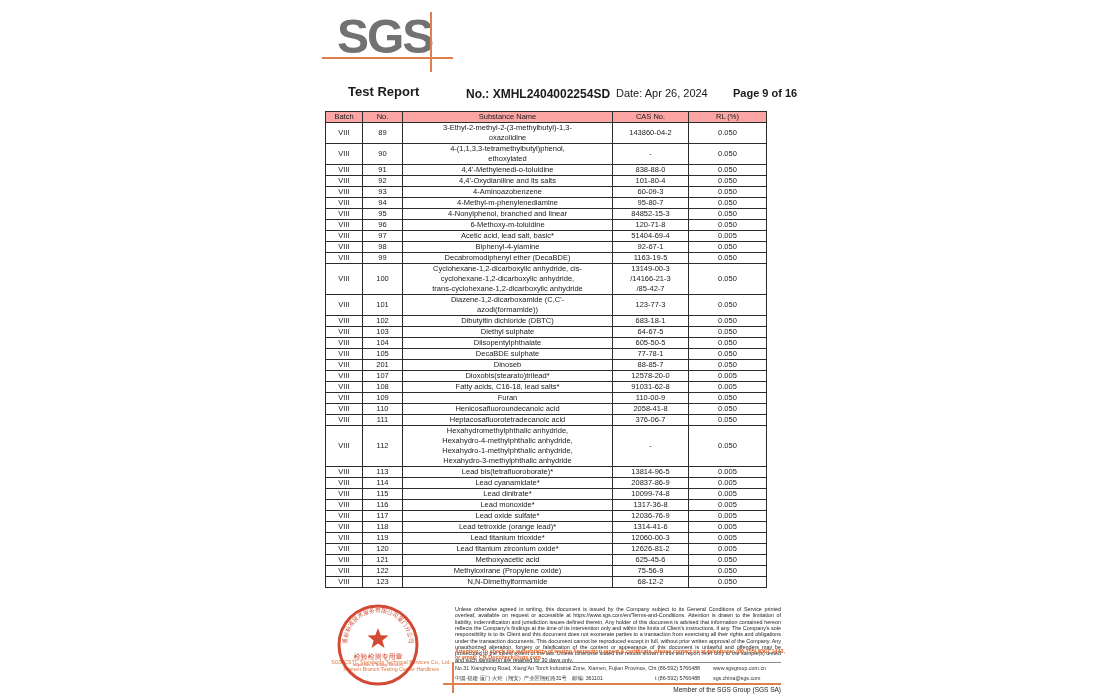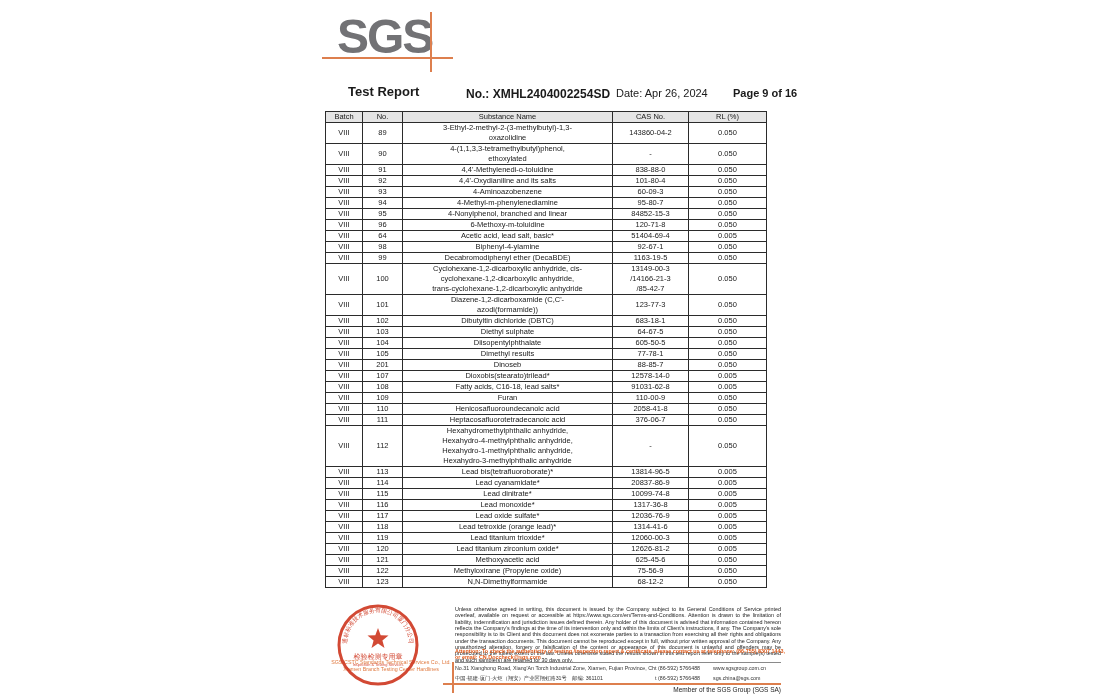--- a/index.html
+++ b/index.html
@@ -16,21 +16,21 @@
   .report-title{position:absolute;left:348px;top:84px;font-size:13px;font-weight:bold;text-align:right;}
   .report-no{position:absolute;left:466px;top:87px;font-size:12px;font-weight:bold;}
   .report-date{position:absolute;left:616px;top:87px;font-size:11px;font-weight:normal;}
   .report-page{position:absolute;left:733px;top:87px;font-size:11px;font-weight:bold;}
 
   
   table.subst{position:absolute;left:325px;top:111px;width:441px;border-collapse:collapse;
               table-layout:fixed;font-size:7.5px;line-height:10px;}
   table.subst th,table.subst td{border:1px solid #2b2b2b;padding:0 1px;text-align:center;
               vertical-align:middle;overflow:hidden;}
-  table.subst thead th{background:#e5e5e5;font-weight:normal;height:10px;}
+  table.subst thead th{background:#fca5a5;font-weight:normal;height:10px;}
   col.c-batch{width:37px;} col.c-no{width:40px;} col.c-sub{width:210px;}
   col.c-cas{width:76px;} col.c-rl{width:78px;}
   td.pre{white-space:pre-line;}
 
   
   .disclaimer{position:absolute;left:455px;top:606px;width:326px;font-size:5.4px;
               line-height:1.17;text-align:justify;color:#222;}
   .attention{position:absolute;left:455px;top:648px;width:330px;font-size:5.4px;font-weight:bold;
              color:#e05a1a;line-height:1.2;white-space:pre-line;}
   .addr-block{position:absolute;left:455px;top:662px;width:326px;border-top:1px solid #8a8a8a;
@@ -137,21 +137,21 @@
         </tr>
         <tr>
           <td>VIII</td>
           <td>96</td>
           <td class="pre">6-Methoxy-m-toluidine</td>
           <td class="pre">120-71-8</td>
           <td>0.050</td>
         </tr>
         <tr>
           <td>VIII</td>
-          <td>64</td>
+          <td>97</td>
           <td class="pre">Acetic acid, lead salt, basic*</td>
           <td class="pre">51404-69-4</td>
           <td>0.005</td>
         </tr>
         <tr>
           <td>VIII</td>
           <td>98</td>
           <td class="pre">Biphenyl-4-ylamine</td>
           <td class="pre">92-67-1</td>
           <td>0.050</td>
@@ -199,36 +199,36 @@
         <tr>
           <td>VIII</td>
           <td>104</td>
           <td class="pre">Diisopentylphthalate</td>
           <td class="pre">605-50-5</td>
           <td>0.050</td>
         </tr>
         <tr>
           <td>VIII</td>
           <td>105</td>
-          <td class="pre">Dimethyl results</td>
+          <td class="pre">DecaBDE sulphate</td>
           <td class="pre">77-78-1</td>
           <td>0.050</td>
         </tr>
         <tr>
           <td>VIII</td>
           <td>201</td>
           <td class="pre">Dinoseb</td>
           <td class="pre">88-85-7</td>
           <td>0.050</td>
         </tr>
         <tr>
           <td>VIII</td>
           <td>107</td>
           <td class="pre">Dioxobis(stearato)trilead*</td>
-          <td class="pre">12578-14-0</td>
+          <td class="pre">12578-20-0</td>
           <td>0.005</td>
         </tr>
         <tr>
           <td>VIII</td>
           <td>108</td>
           <td class="pre">Fatty acids, C16-18, lead salts*</td>
           <td class="pre">91031-62-8</td>
           <td>0.005</td>
         </tr>
         <tr>

